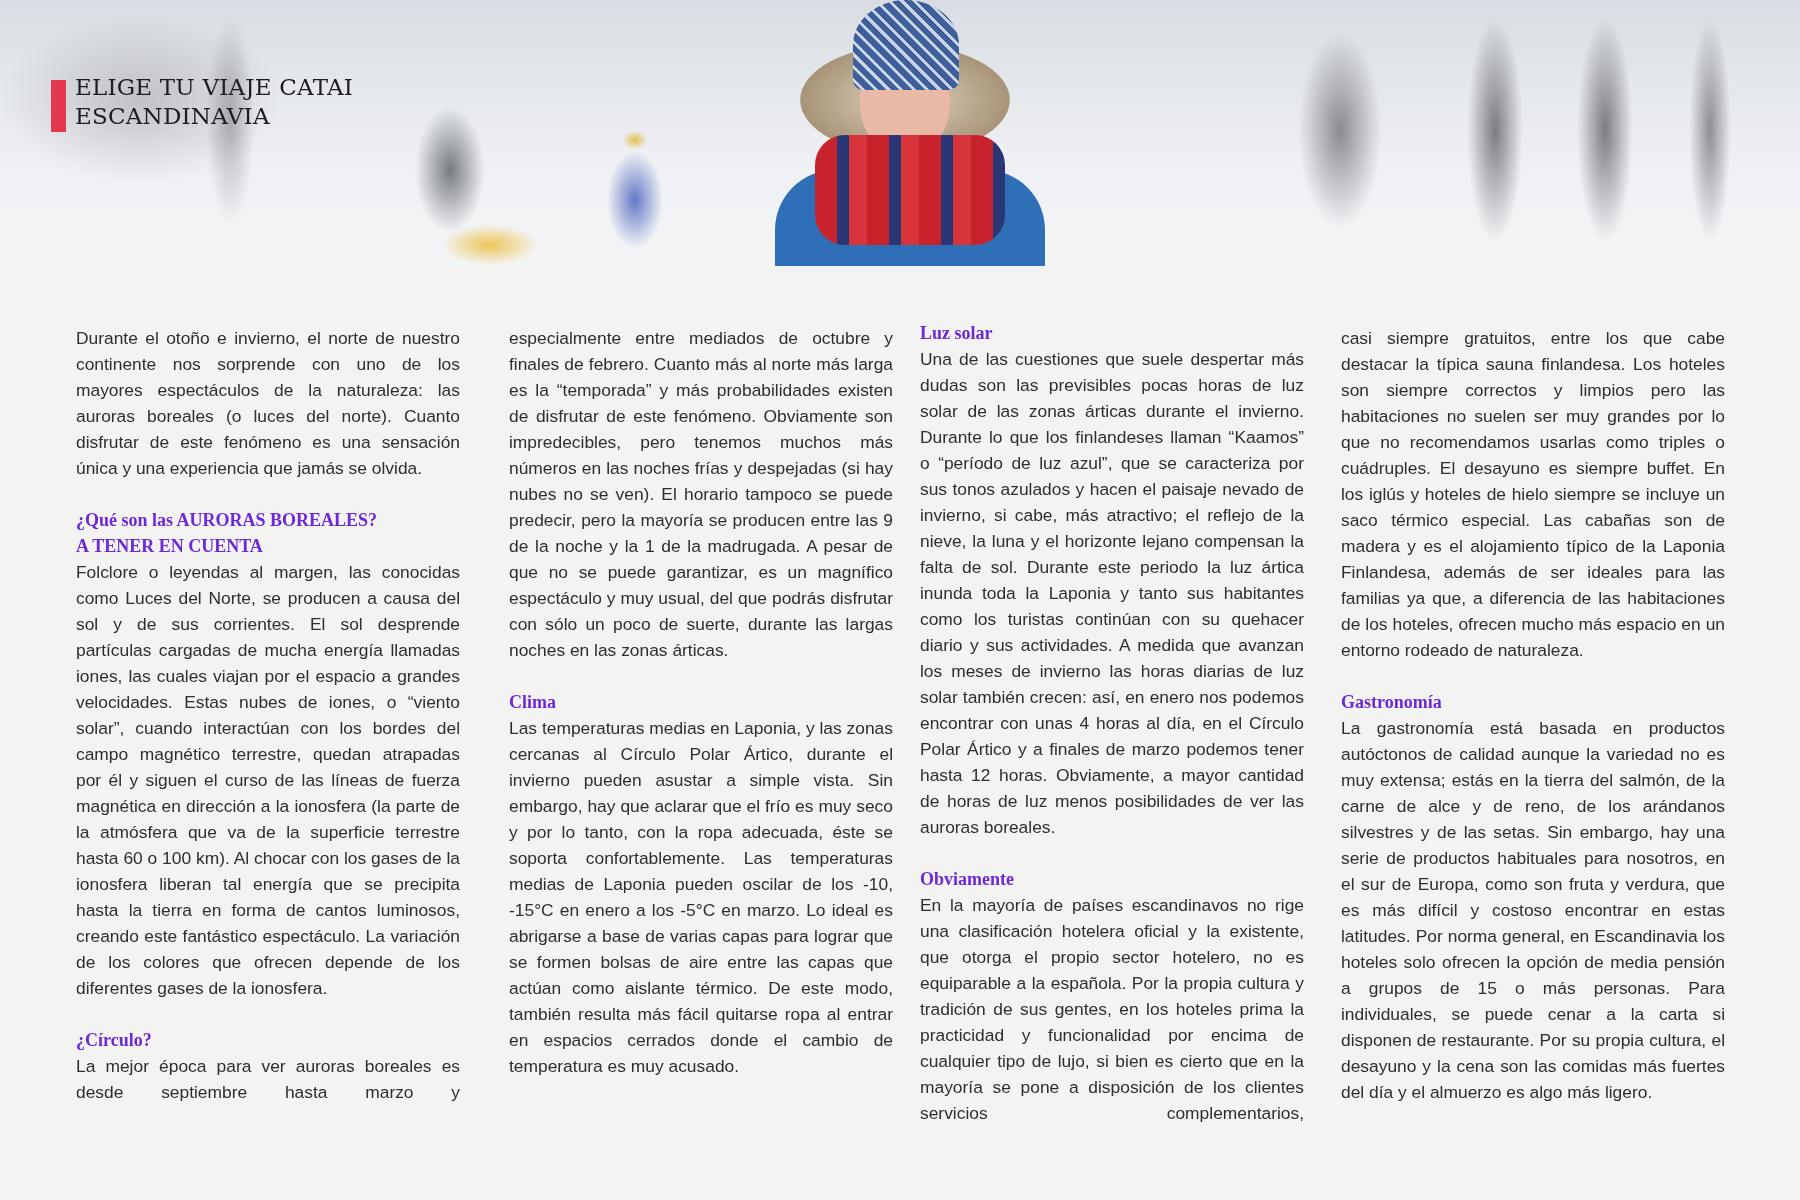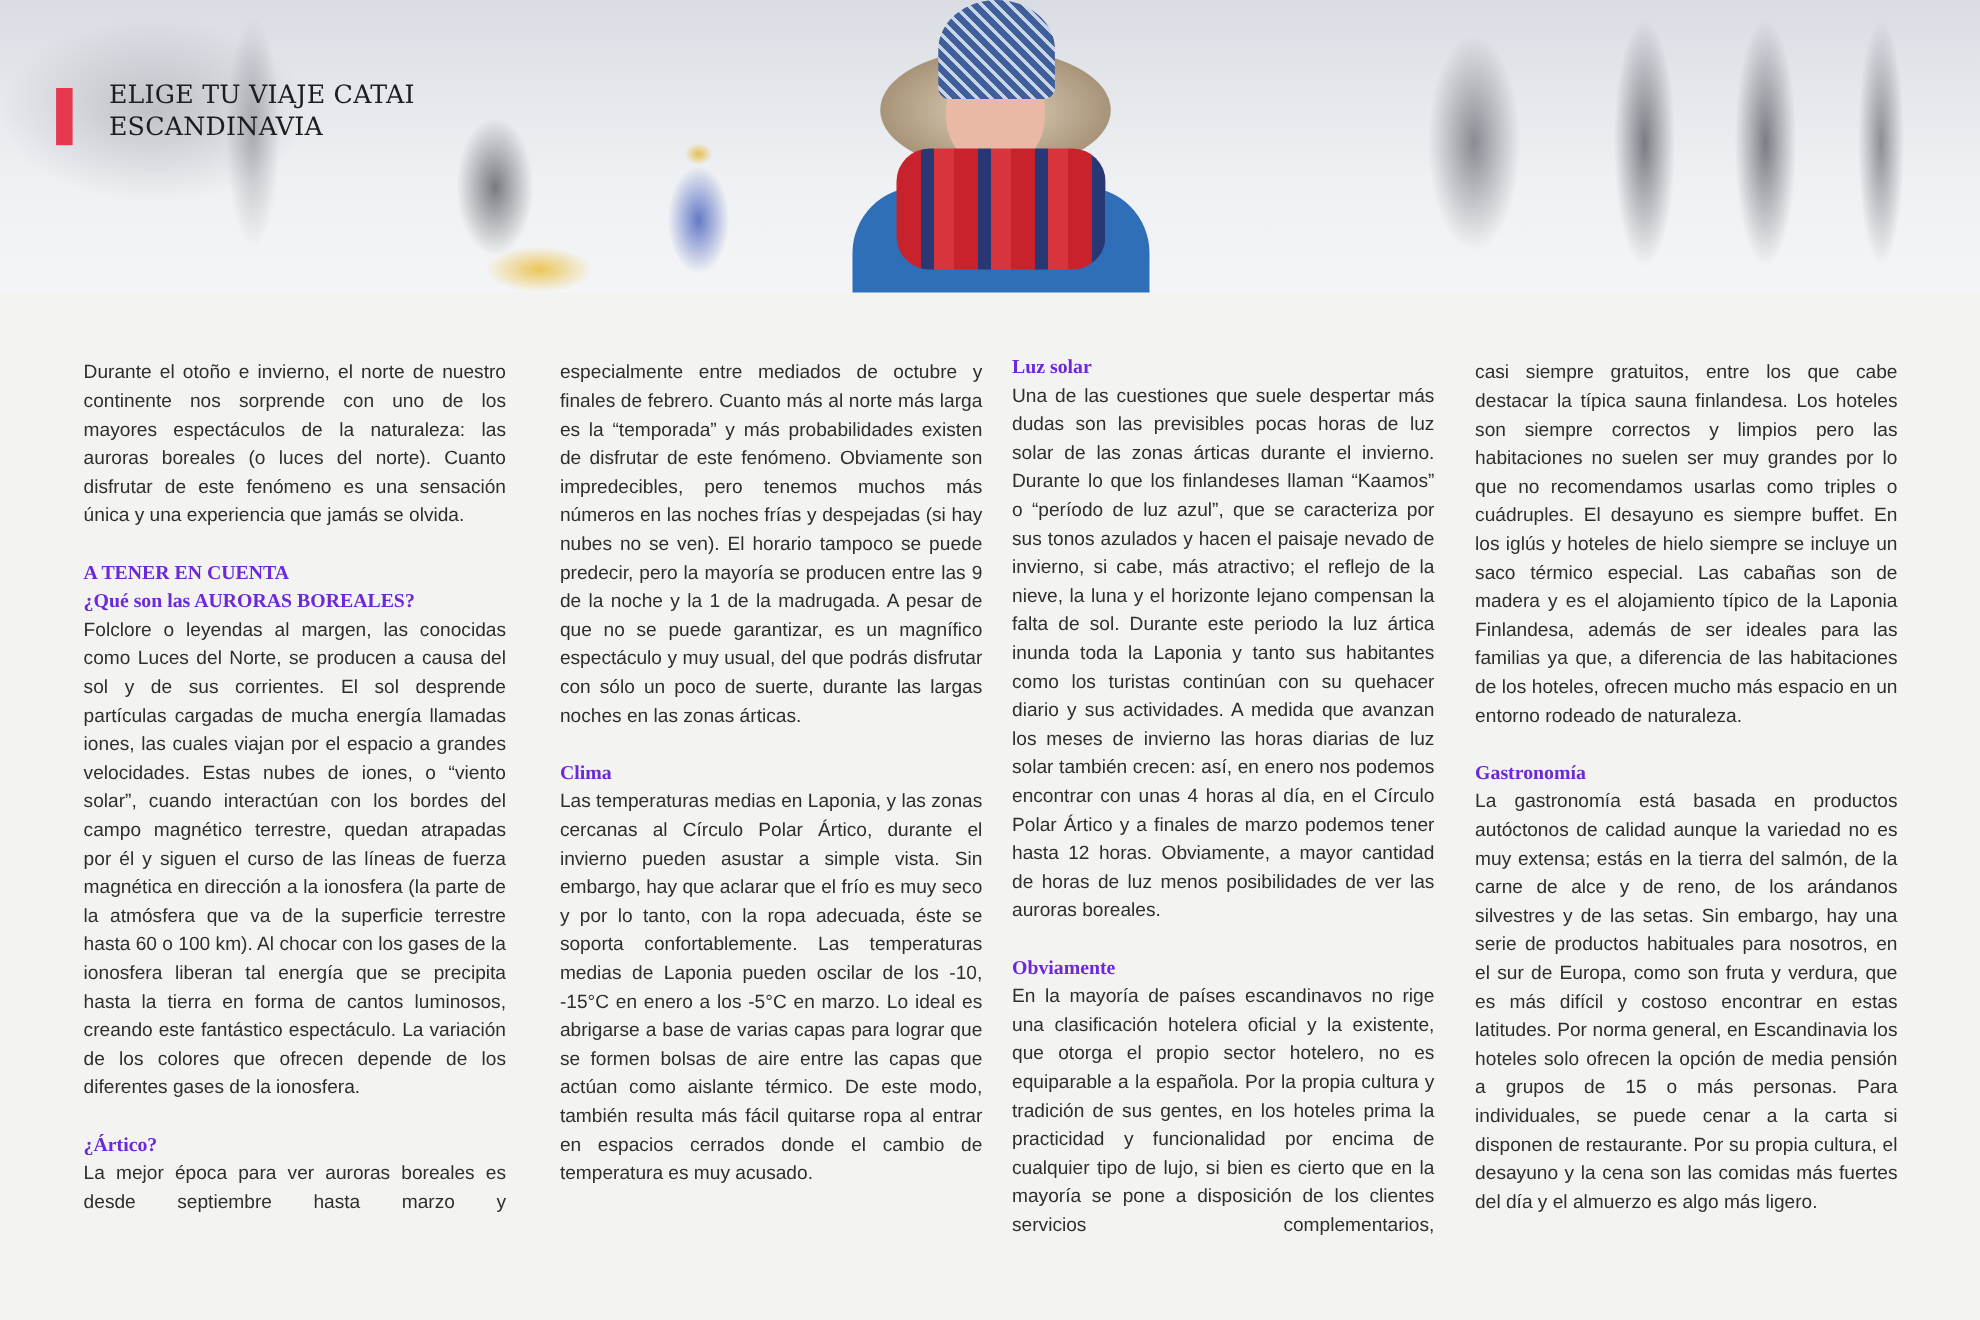--- a/index.html
+++ b/index.html
@@ -44,21 +44,21 @@
     position: absolute; left: 78px; top: 0; width: 106px; height: 90px;
     background: repeating-linear-gradient(45deg, #3f5f9a 0 6px, #c9d3e6 6px 9px);
     border-radius: 50% 50% 10px 10px;
   }
   .person .scarf {
     position: absolute; left: 40px; top: 135px; width: 190px; height: 110px;
     background: repeating-linear-gradient(90deg, #c8232d 0 22px, #2a3775 22px 34px, #d8343b 34px 52px);
     border-radius: 30px;
   }
   .title-block {
-    position: absolute; left: 51px; top: 80px; display: flex; align-items: stretch; gap: 24px;
+    position: absolute; left: 51px; top: 80px; display: flex; align-items: stretch;
   }
   .title-bar { width: 15px; height: 52px; background: #e5384f; }
   .title-text {
     margin-left: 9px;
     font-family: "DejaVu Serif", "Liberation Serif", serif;
     font-size: 23px; line-height: 29px; color: #1d1d1f; letter-spacing: 0.2px;
     margin-top: -7px;
   }
   .col {
     position: absolute; top: 325px; width: 384px;
@@ -93,25 +93,25 @@
   <div class="title-bar"></div>
   <div class="title-text">
     <div>ELIGE TU VIAJE CATAI</div>
     <div>ESCANDINAVIA</div>
   </div>
 </div>
 
 <div class="col" id="col1">
   <p>Durante el otoño e invierno, el norte de nuestro continente nos sorprende con uno de los mayores espectáculos de la naturaleza: las auroras boreales (o luces del norte). Cuanto disfrutar de este fenómeno es una sensación única y una experiencia que jamás se olvida.</p>
   <div class="gap"></div>
+  <h3>¿Qué son las AURORAS BOREALES?</h3>
   <h3>A TENER EN CUENTA</h3>
-  <h3>¿Qué son las AURORAS BOREALES?</h3>
   <p>Folclore o leyendas al margen, las conocidas como Luces del Norte, se producen a causa del sol y de sus corrientes. El sol desprende partículas cargadas de mucha energía llamadas iones, las cuales viajan por el espacio a grandes velocidades. Estas nubes de iones, o “viento solar”, cuando interactúan con los bordes del campo magnético terrestre, quedan atrapadas por él y siguen el curso de las líneas de fuerza magnética en dirección a la ionosfera (la parte de la atmósfera que va de la superficie terrestre hasta 60 o 100 km). Al chocar con los gases de la ionosfera liberan tal energía que se precipita hasta la tierra en forma de cantos luminosos, creando este fantástico espectáculo. La variación de los colores que ofrecen depende de los diferentes gases de la ionosfera.</p>
   <div class="gap"></div>
-  <h3>¿Ártico?</h3>
+  <h3>¿Círculo?</h3>
   <p style="text-align-last: justify;">La mejor época para ver auroras boreales es desde septiembre hasta marzo y</p>
 </div>
 
 <div class="col" id="col2">
   <p>especialmente entre mediados de octubre y finales de febrero. Cuanto más al norte más larga es la “temporada” y más probabilidades existen de disfrutar de este fenómeno. Obviamente son impredecibles, pero tenemos muchos más números en las noches frías y despejadas (si hay nubes no se ven). El horario tampoco se puede predecir, pero la mayoría se producen entre las 9 de la noche y la 1 de la madrugada. A pesar de que no se puede garantizar, es un magnífico espectáculo y muy usual, del que podrás disfrutar con sólo un poco de suerte, durante las largas noches en las zonas árticas.</p>
   <div class="gap"></div>
   <h3>Clima</h3>
   <p>Las temperaturas medias en Laponia, y las zonas cercanas al Círculo Polar Ártico, durante el invierno pueden asustar a simple vista. Sin embargo, hay que aclarar que el frío es muy seco y por lo tanto, con la ropa adecuada, éste se soporta confortablemente. Las temperaturas medias de Laponia pueden oscilar de los -10, -15°C en enero a los -5°C en marzo. Lo ideal es abrigarse a base de varias capas para lograr que se formen bolsas de aire entre las capas que actúan como aislante térmico. De este modo, también resulta más fácil quitarse ropa al entrar en espacios cerrados donde el cambio de temperatura es muy acusado.</p>
 </div>
 

